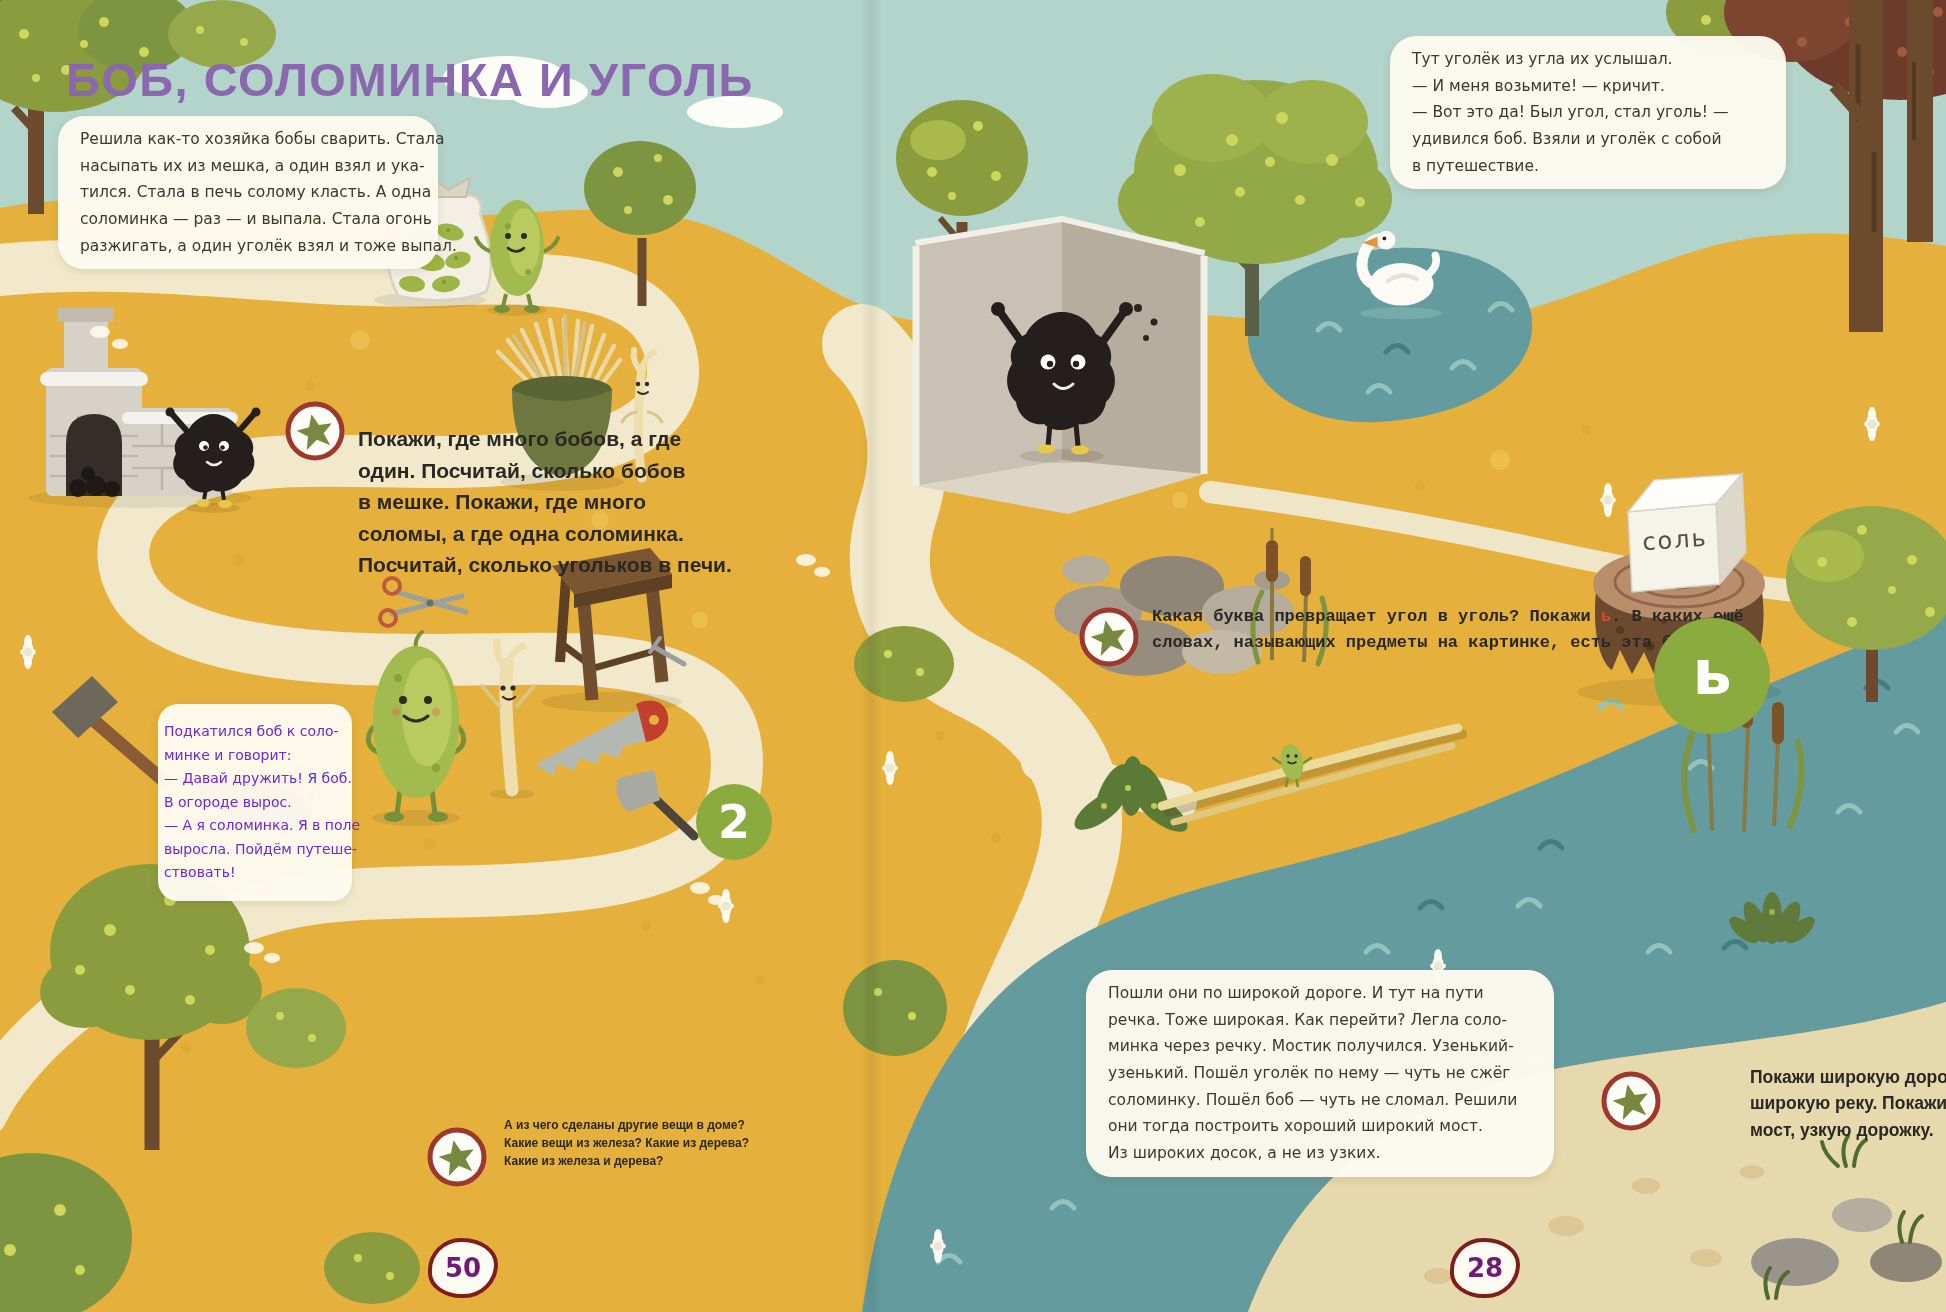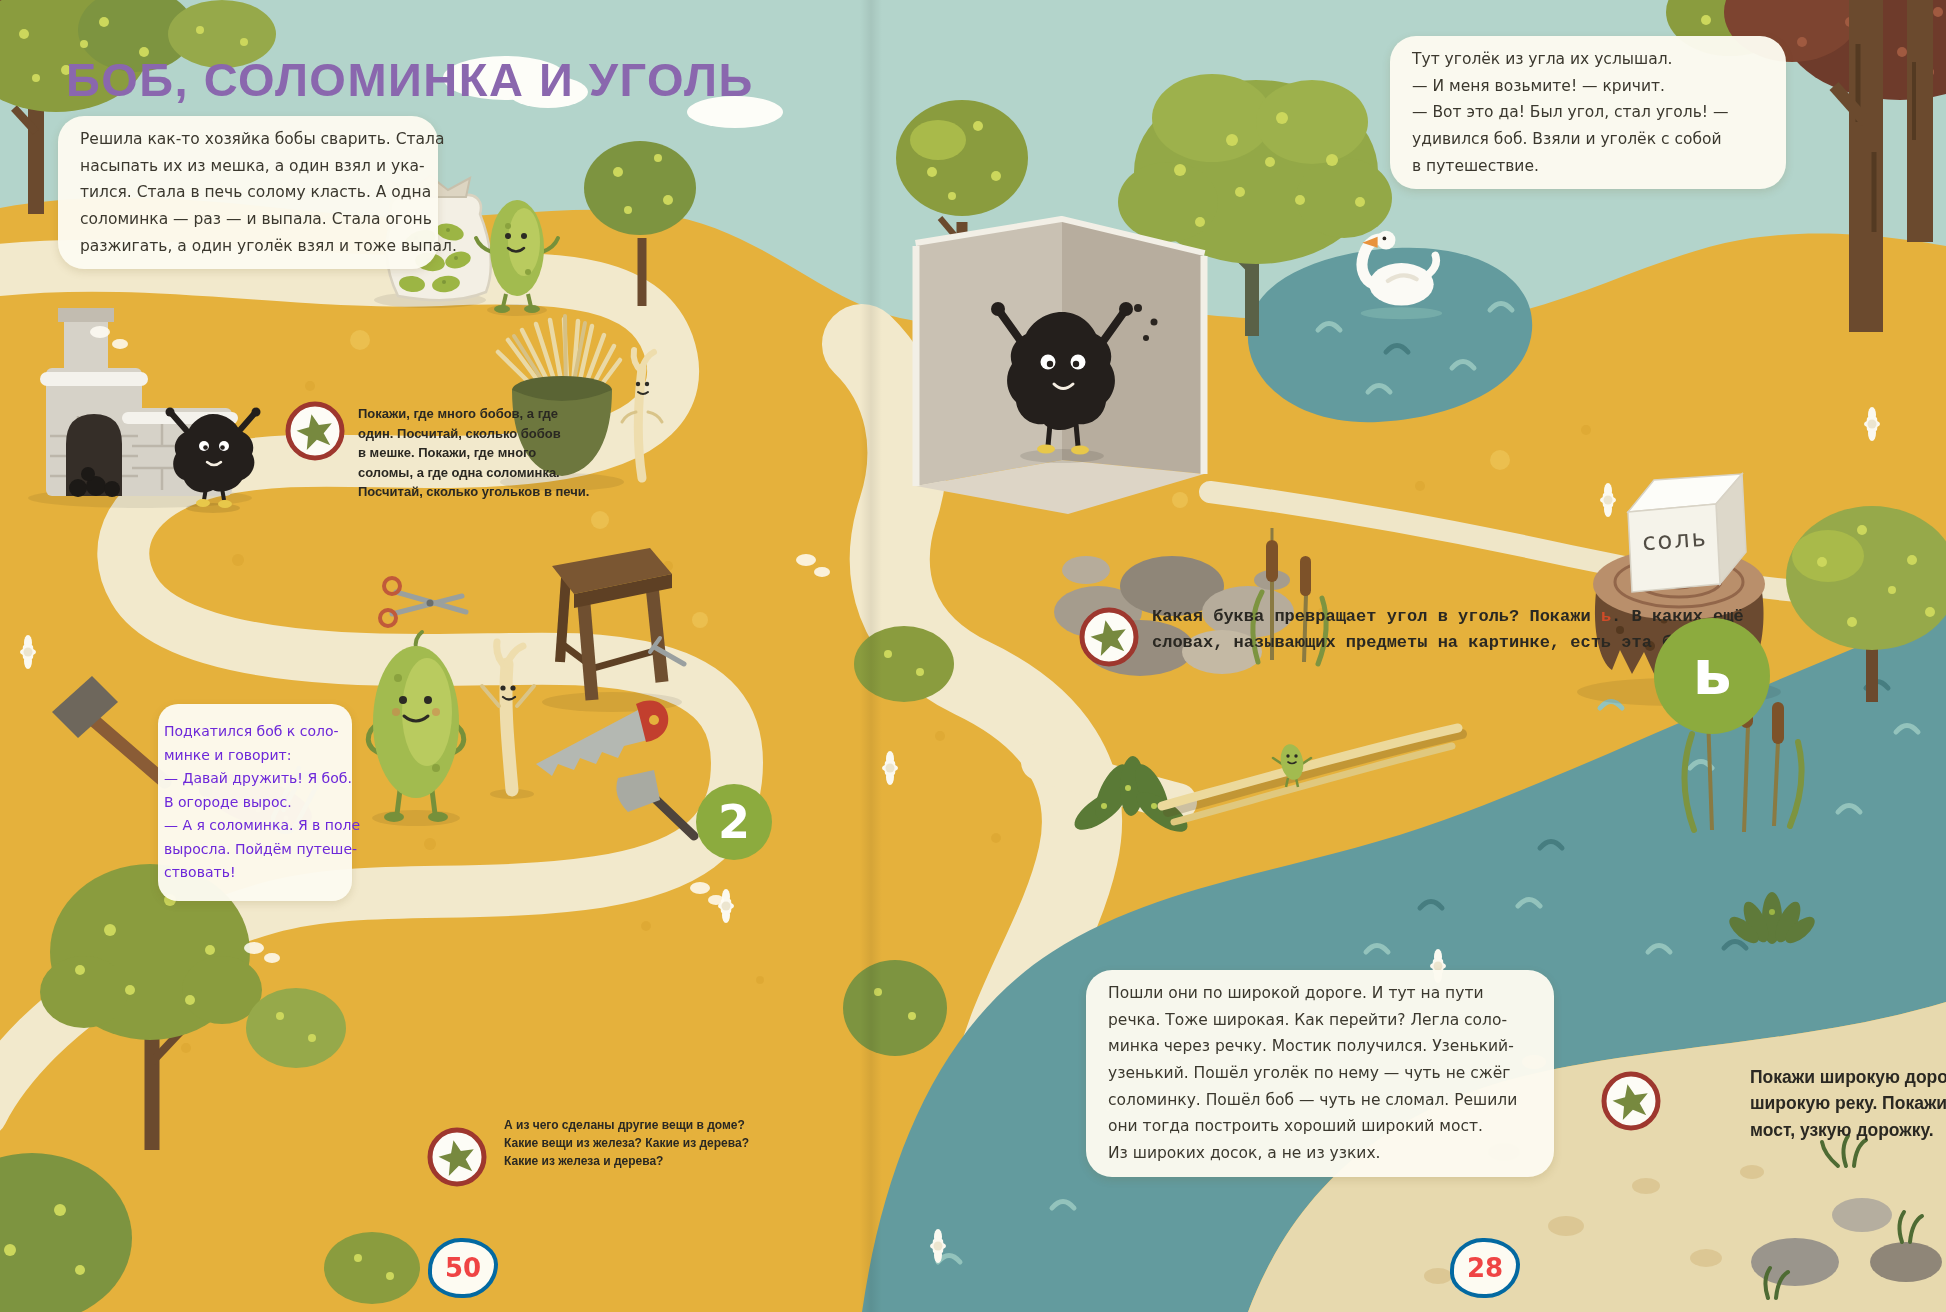--- a/index.html
+++ b/index.html
@@ -15,37 +15,37 @@
             padding:10px 22px;white-space:pre;}
   .box-intro{left:58px;top:116px;width:336px;}
   .box-coal{left:1390px;top:36px;width:352px;}
   .box-river{left:1086px;top:970px;width:424px;}
   .bubble{left:158px;top:704px;width:182px;background:rgba(252,250,240,.97);
           border-radius:20px;box-shadow:0 3px 8px rgba(110,85,30,.15);
           color:#6d28d9;font-size:14px;line-height:1.68;
           padding:16px 6px;white-space:pre;}
   .task{font-family:"Liberation Sans",sans-serif;font-weight:600;
         color:#2a2822;white-space:pre;}
-  .task-count{left:358px;top:404px;font-size:13px;line-height:1.5;}
+  .task-count{left:358px;top:423px;font-size:21px;line-height:1.5;}
   .task-letter{left:1152px;top:604px;font-size:17px;line-height:1.55;font-family:Liberation Mono, monospace;}
   .task-materials{left:504px;top:1116px;font-size:12px;line-height:1.5;}
   .task-wide{left:1750px;top:1064px;font-size:17.5px;line-height:1.5;}
   .letter-red{color:#d04b28;font-weight:800;}
   .star{width:62px;height:62px;}
   .star-count{left:284px;top:400px;}
   .star-letter{left:1078px;top:606px;}
   .star-materials{left:426px;top:1126px;}
   .star-wide{left:1600px;top:1070px;}
   .badge{display:flex;align-items:center;justify-content:center;
          background:#8cab3e;color:#ffffff;font-weight:800;border-radius:50%;}
   .badge-2{left:696px;top:784px;width:76px;height:76px;font-size:46px;}
   .badge-letter{left:1654px;top:618px;width:116px;height:116px;font-size:62px;padding-bottom:8px;box-sizing:border-box;}
   .pagenum{display:flex;align-items:center;justify-content:center;
-           width:70px;height:60px;background:#fdfbf2;color:#ef4444;
-           border:4px solid #0369a1;box-sizing:border-box;
+           width:70px;height:60px;background:#fdfbf2;color:#701a75;
+           border:4px solid #7f1d1d;box-sizing:border-box;
            border-radius:48% 52% 50% 50%/55% 45% 58% 42%;
            font-weight:700;font-size:26px;}
   .page-left{left:428px;top:1238px;}
   .page-right{left:1450px;top:1238px;}
   .salt-label{left:1630px;top:526px;width:90px;text-align:center;
               font-size:24px;letter-spacing:2px;color:#514c44;
               transform:rotate(-4deg);}
   .fold{left:860px;top:0;width:22px;height:1312px;
         background:linear-gradient(90deg,rgba(0,0,0,0),rgba(0,0,0,.07),rgba(0,0,0,0));}
 </style>

